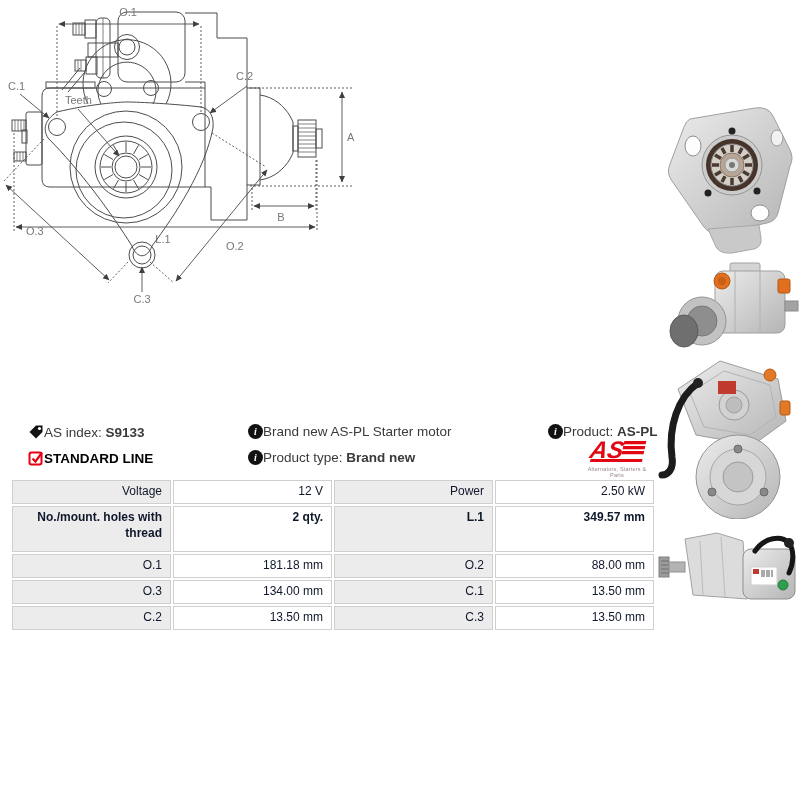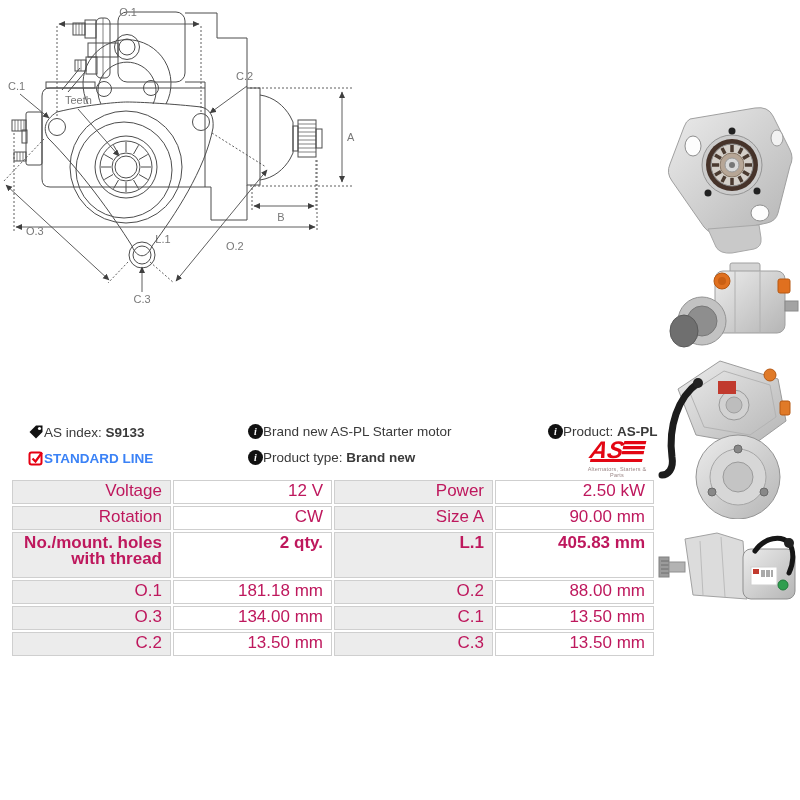--- a/index.html
+++ b/index.html
@@ -13,31 +13,31 @@
   .dwg-front{left:380;top:110;}
   .dim-label{fill:#787878;font-size:11px;}
 
   
   .photo{position:absolute;}
 
   
   .inforow{position:absolute;display:flex;align-items:center;
            font-size:13.5px;color:#3a3a3a;white-space:nowrap;}
   .inforow b{font-weight:bold;}
-  .tagline-red{color:#3b82f6;font-weight:bold;}
+  .tagline-red{color:#000000;font-weight:bold;}
   .info-badge{display:inline-flex;align-items:center;justify-content:center;
               width:15px;height:15px;border-radius:50%;background:#111;color:#fff;
               font-size:10px;font-weight:bold;font-family:"Liberation Serif",serif;
               font-style:italic;flex:0 0 auto;}
   .logo{position:absolute;left:585px;top:438px;width:64px;text-align:center;}
   .logo-tagline{font-size:5.5px;color:#9a8585;letter-spacing:.2px;margin-top:-2px;}
 
   
   .spec{position:absolute;left:10px;top:478px;border-collapse:separate;
-        border-spacing:2px;table-layout:fixed;width:644px;font-size:17px;color:#be185d;}
+        border-spacing:2px;table-layout:fixed;width:644px;font-size:12px;color:#0f172a;}
   .spec td{border:1px solid #cfcfcf;padding:2px 8px;text-align:right;
            vertical-align:top;line-height:16px;height:18px;overflow:hidden;}
   .spec td.lbl{background:#ececec;}
   .spec td.val{background:#ffffff;}
   .spec tr.tall td{height:40px;font-weight:bold;}
 </style>
 </head>
 <body>
 
 <div class="page">
@@ -299,31 +299,25 @@
         <col style="width:159px">
         <col style="width:159px">
       </colgroup>
     <tbody>
       <tr>
         <td class="lbl">Voltage</td>
         <td class="val">12 V</td>
         <td class="lbl">Power</td>
         <td class="val">2.50 kW</td>
       </tr>
-      <tr>
-        <td class="lbl">Rotation</td>
-        <td class="val">CW</td>
-        <td class="lbl">Size A</td>
-        <td class="val">90.00 mm</td>
-      </tr>
       <tr class="tall">
         <td class="lbl">No./mount. holes with thread</td>
         <td class="val">2 qty.</td>
         <td class="lbl">L.1</td>
-        <td class="val">405.83 mm</td>
+        <td class="val">349.57 mm</td>
       </tr>
       <tr>
         <td class="lbl">O.1</td>
         <td class="val">181.18 mm</td>
         <td class="lbl">O.2</td>
         <td class="val">88.00 mm</td>
       </tr>
       <tr>
         <td class="lbl">O.3</td>
         <td class="val">134.00 mm</td>

